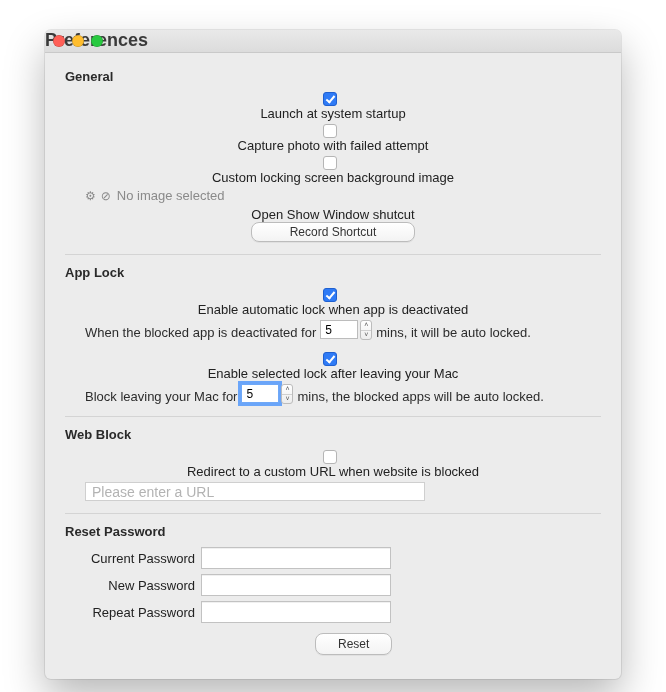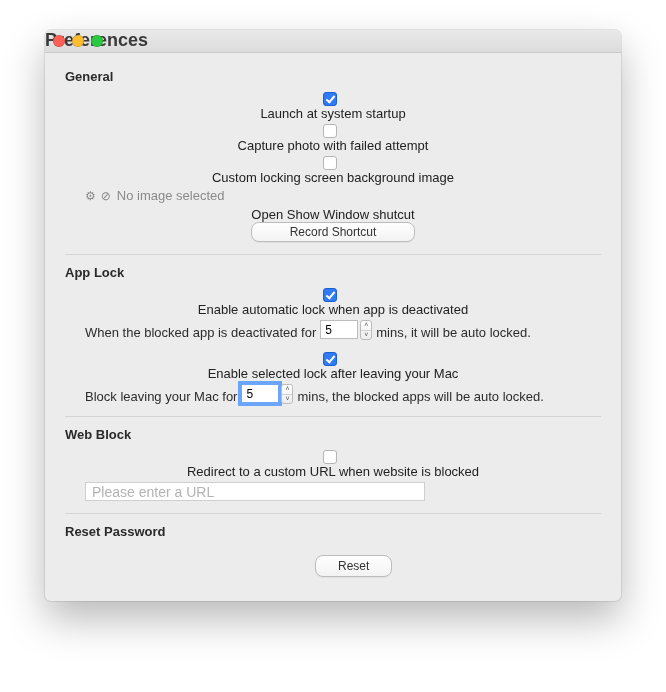--- a/index.html
+++ b/index.html
@@ -196,21 +196,21 @@
     height: 20px;
     border: 1px solid #c2c2c2;
     background: #fff;
     box-shadow: inset 0 1px 0 rgba(0,0,0,0.06);
     padding: 0 4px;
     font-size: 12px;
     outline: none;
   }
 
   .reset-row {
-    margin-top: 16px;
+    margin-top: 10px;
     padding-left: 250px;
   }
   .reset-row .mac-btn {
     padding: 2px 22px;
   }
 </style>
 </head>
 <body>
 <div class="canvas">
 <div class="window">
@@ -305,20 +305,28 @@
       <span class="label">Redirect to a custom URL when website is blocked</span>
     </div>
     <div class="row indent2">
       <input class="url-input" type="text" placeholder="Please enter a URL" style="">
     </div>
 
     <hr class="hr">
 
     <div class="section-header">Reset Password</div>
 
+    <div class="pw-grid">
+      <span class="plabel">Current Password</span>
+      <input type="password" style="">
+      <span class="plabel">New Password</span>
+      <input type="password" style="">
+      <span class="plabel">Repeat Password</span>
+      <input type="password" style="">
+    </div>
 
     <div class="reset-row">
       <span class="mac-btn">Reset</span>
     </div>
 
   </div>
 </div>
 </div>
 
 </body></html>

